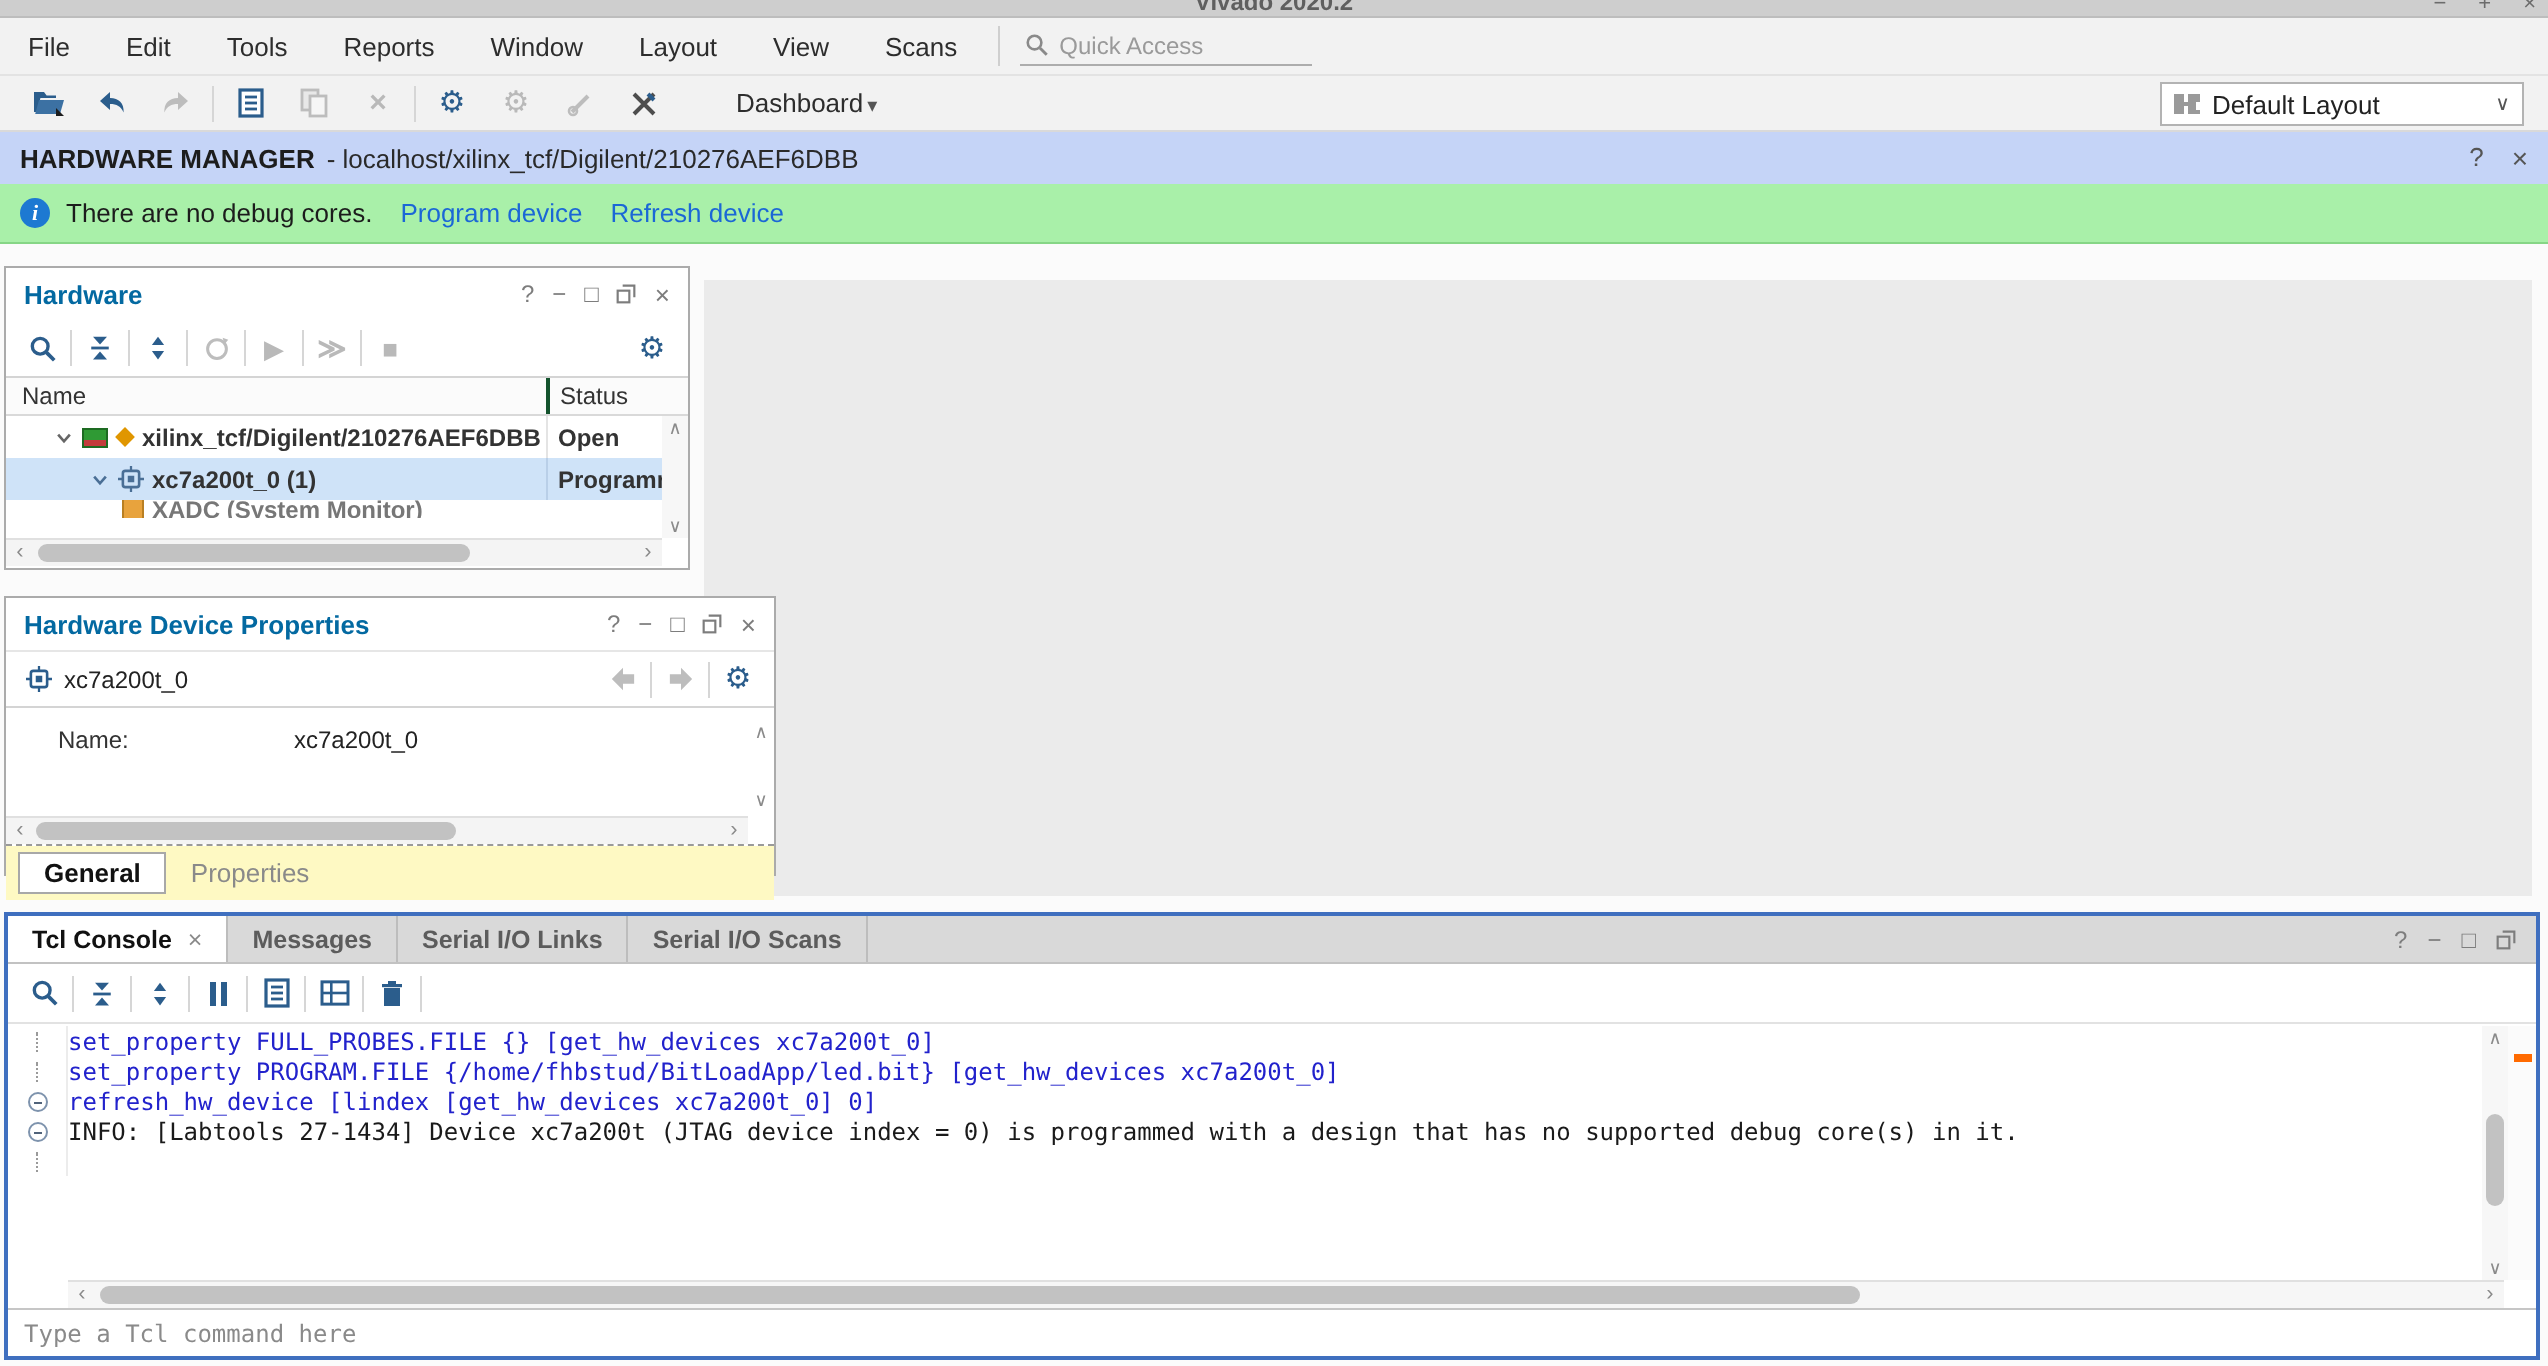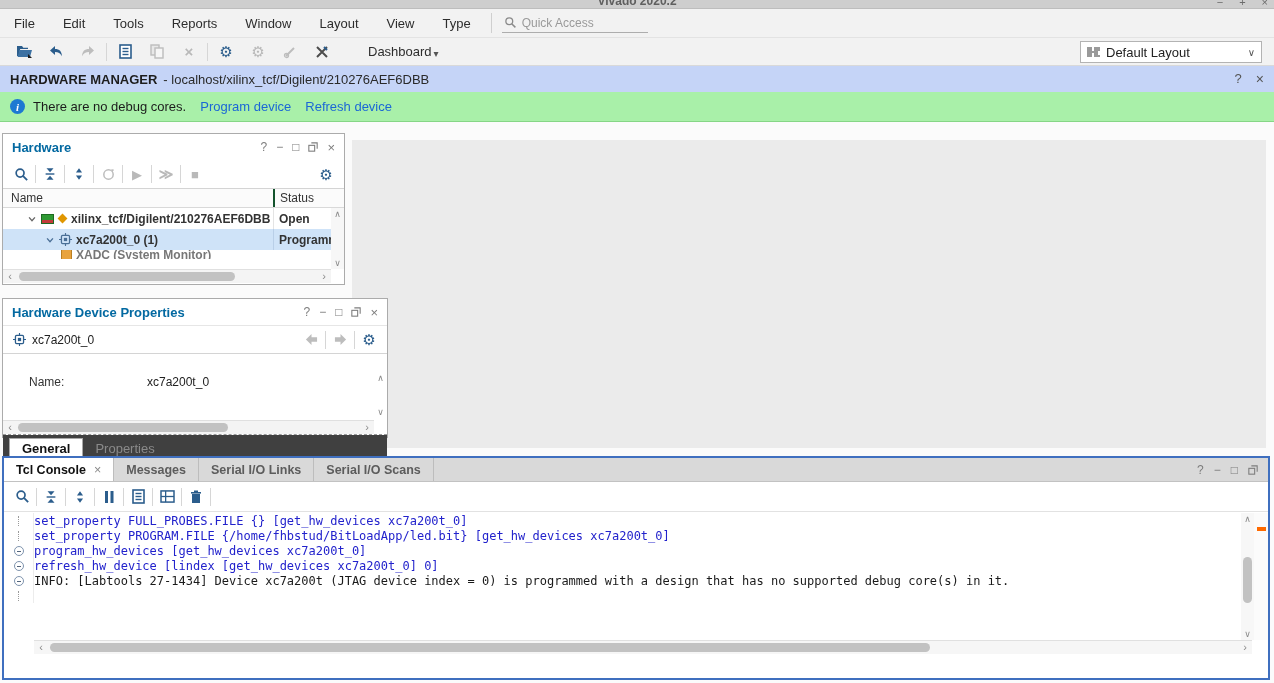--- a/index.html
+++ b/index.html
@@ -64,25 +64,25 @@
 
   
   .hscroll { height:14px; background:#f4f4f4; border-top:1px solid #e0e0e0; position:relative; }
   .hs-arrow { position:absolute; top:0; width:14px; height:13px; color:#8a8a8a; font-size:11px; line-height:13px; text-align:center; }
   .hs-thumb { position:absolute; top:2px; height:9px; background:#c2c2c2; border-radius:5px; }
   .vscroll { position:absolute; width:13px; background:#f7f7f7; }
   .vs-arrow { position:absolute; left:0; width:13px; height:12px; color:#8a8a8a; font-size:9px; text-align:center; line-height:12px; }
   .vs-thumb { position:absolute; left:2px; width:9px; background:#c2c2c2; border-radius:5px; }
 
   
-  .prop-row { display:flex; height:24px; align-items:center; padding-left:26px; margin-top:16px; }
+  .prop-row { display:flex; height:24px; align-items:center; padding-left:26px; margin-top:4px; }
   .prop-row .pl { width:118px; color:#333; }
   .prop-row .pv { color:#222; }
   .dashed-div { border-top:1px dashed #9a9a9a; margin-top:0; }
-  .ptabs { height:27px; display:flex; align-items:center; padding-left:6px; gap:0; background:#404040; }
+  .ptabs { height:27px; display:flex; align-items:center; padding-left:6px; gap:0; background:#fef9c3; }
   .ptab { padding:2px 12px; color:#8a8a8a; font-size:13px; }
   .ptab.active { border:1px solid #a8a8a8; background:#fff; color:#111; font-weight:bold; }
 
   
   .tcl-panel { position:absolute; left:2px; top:456px; width:1268px; height:224px; border:2px solid #3f6fbf; background:#fff; }
   .tcl-tabs { height:24px; background:#d9d9d9; display:flex; align-items:stretch; border-bottom:1px solid #c2c2c2; }
   .ttab { display:flex; align-items:center; gap:8px; padding:0 12px; color:#5c5c5c; font-weight:bold; font-size:12.5px; border-right:1px solid #bdbdbd; }
   .ttab.active { background:#fff; color:#111; }
   .ttab .tclose { color:#8a8a8a; font-weight:normal; }
   .tcl-tabs .tt-right { margin-left:auto; display:flex; align-items:center; gap:10px; padding-right:10px; color:#7d7d7d; border-right:0; }
@@ -118,21 +118,21 @@
 </div>
 
 <div class="menubar">
   <div class="mi">File</div>
   <div class="mi">Edit</div>
   <div class="mi">Tools</div>
   <div class="mi">Reports</div>
   <div class="mi">Window</div>
   <div class="mi">Layout</div>
   <div class="mi">View</div>
-  <div class="mi">Type</div>
+  <div class="mi">Scans</div>
   <div class="menu-sep"></div>
   <div class="quick-access">
     <svg class="ic" width="13" height="13" viewBox="0 0 16 16">
         <circle cx="6.5" cy="6.5" r="4.2" fill="none" stroke="#8a8a8a" stroke-width="1.6"></circle>
         <line x1="9.8" y1="9.8" x2="14" y2="14" stroke="#8a8a8a" stroke-width="1.8"></line>
       </svg>
     <input placeholder="Quick Access" style="">
   </div>
 </div>
 
@@ -459,24 +459,20 @@
     <div class="cline">
       <span class="cgut"><span class="gdash"></span></span>
       <span class="ctext cmd">set_property FULL_PROBES.FILE {} [get_hw_devices xc7a200t_0]</span>
     </div>
     <div class="cline">
       <span class="cgut"><span class="gdash"></span></span>
       <span class="ctext cmd">set_property PROGRAM.FILE {/home/fhbstud/BitLoadApp/led.bit} [get_hw_devices xc7a200t_0]</span>
     </div>
     <div class="cline">
       <span class="cgut"><span class="fold"></span></span>
-      <span class="ctext cmd">program_hw_devices [get_hw_devices xc7a200t_0]</span>
-    </div>
-    <div class="cline">
-      <span class="cgut"><span class="fold"></span></span>
       <span class="ctext cmd">refresh_hw_device [lindex [get_hw_devices xc7a200t_0] 0]</span>
     </div>
     <div class="cline">
       <span class="cgut"><span class="fold"></span></span>
       <span class="ctext info">INFO: [Labtools 27-1434] Device xc7a200t (JTAG device index = 0) is programmed with a design that has no supported debug core(s) in it.</span>
     </div>
     <div class="cline">
       <span class="cgut"><span class="gdash"></span></span>
       <span class="ctext info"></span>
     </div>
@@ -490,13 +486,16 @@
   <div class="annot-strip">
     <span class="annot-orange"></span>
   </div>
 
   <div class="tcl-hscroll hscroll">
     <span class="hs-arrow" style="left:0;">‹</span>
     <span class="hs-thumb" style="left:16px; width:880px;"></span>
     <span class="hs-arrow" style="right:0;">›</span>
   </div>
 
+  <div class="tcl-input">
+    <input placeholder="Type a Tcl command here" style="">
+  </div>
 </div>
 
 </body></html>

